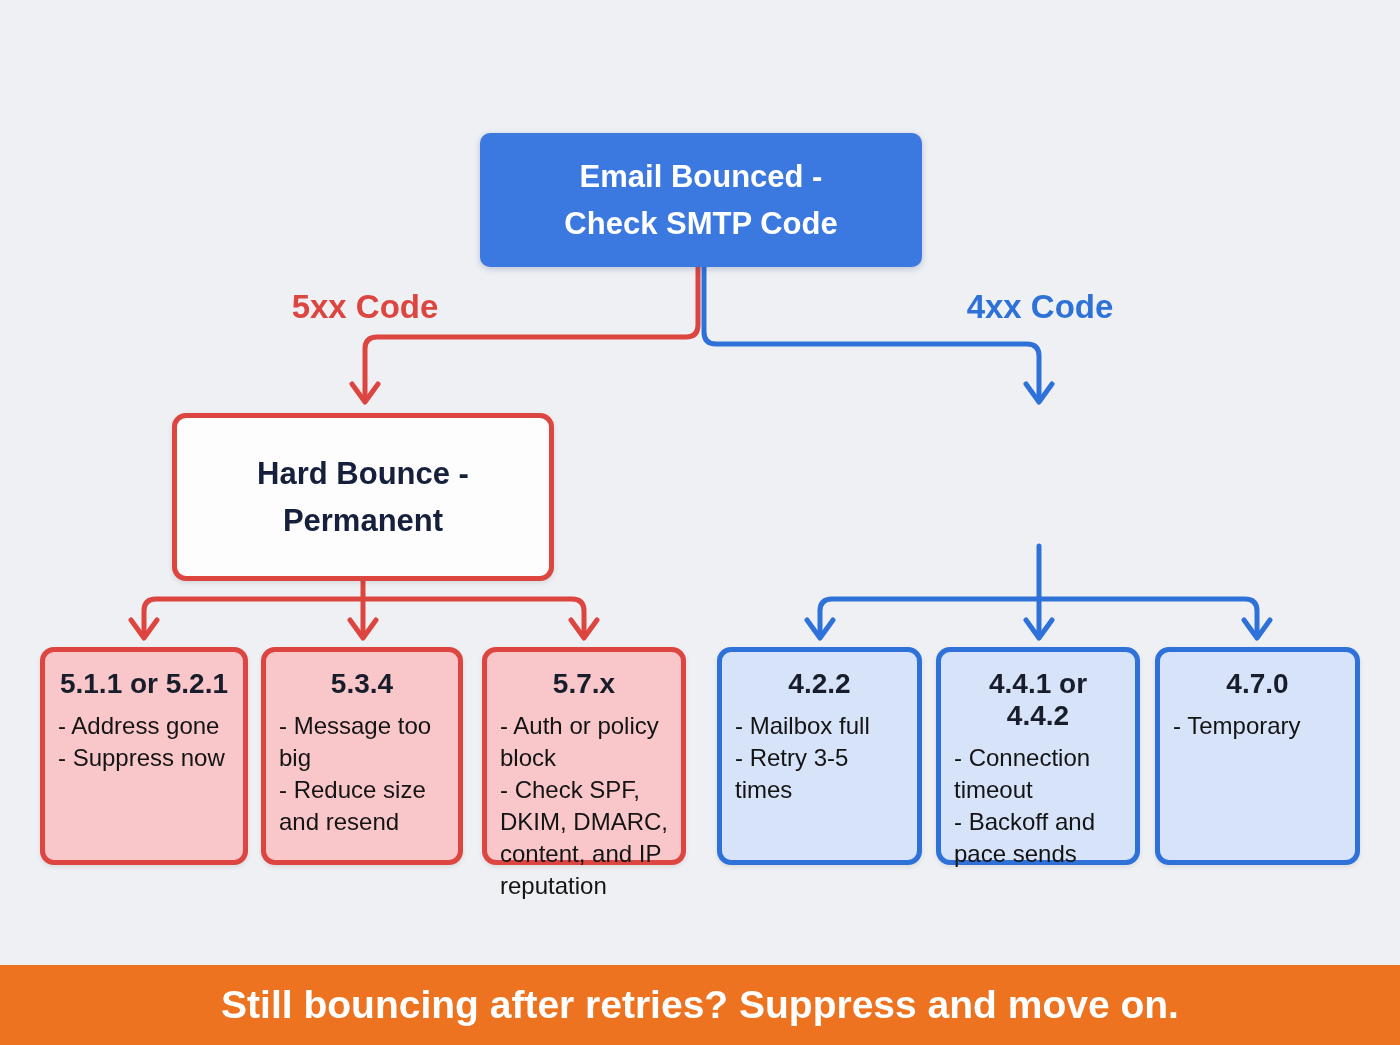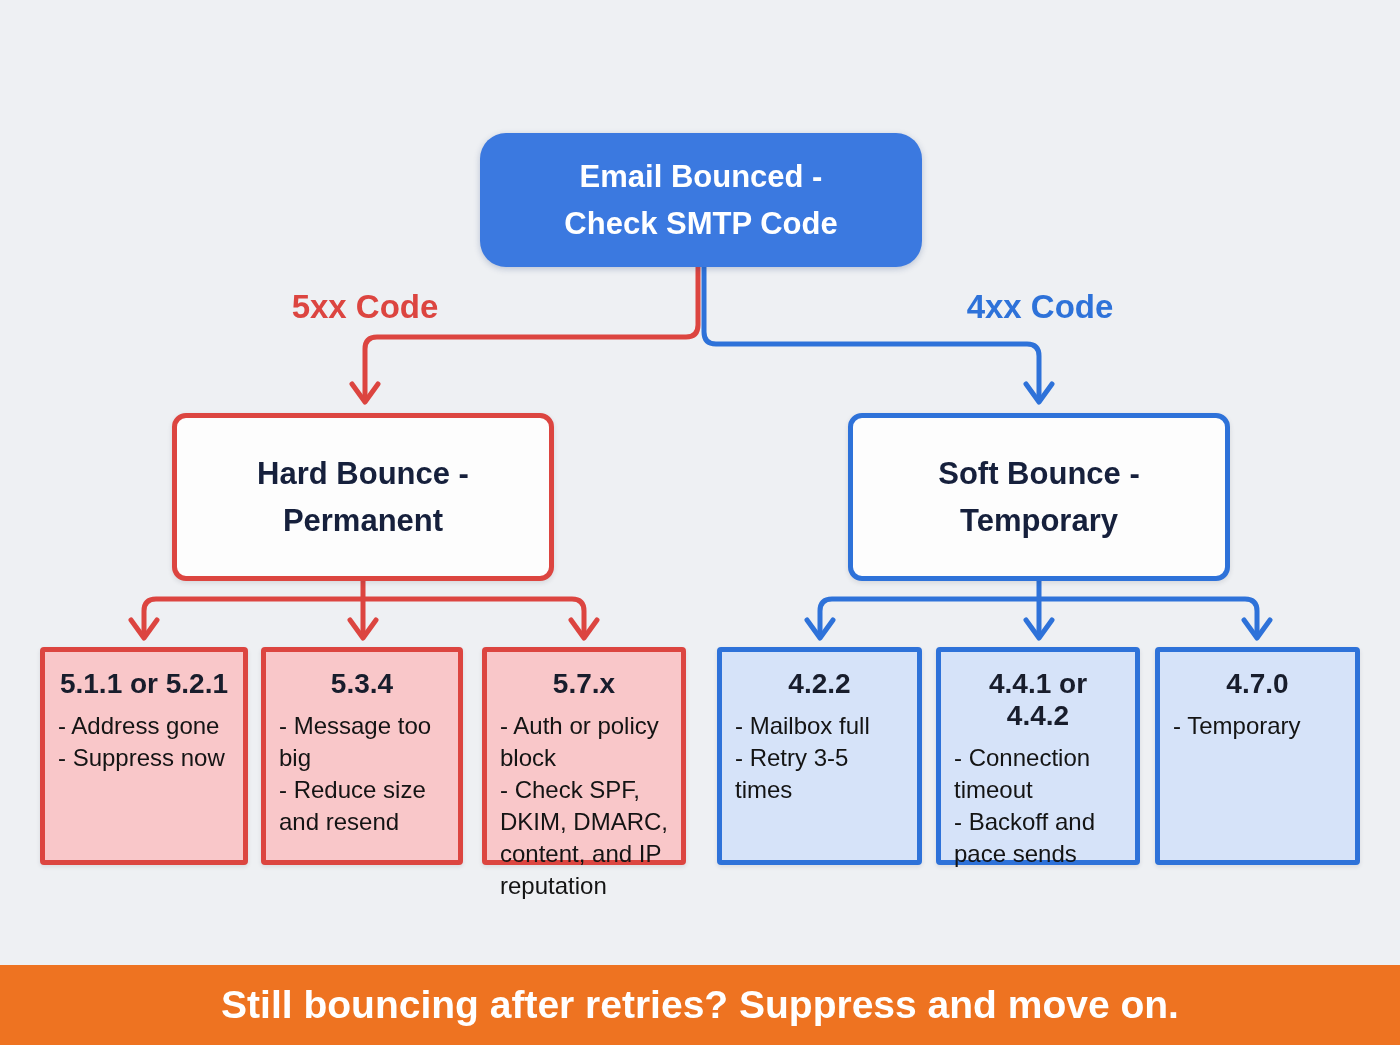--- a/index.html
+++ b/index.html
@@ -13,30 +13,30 @@
   .canvas{position:relative;width:1400px;height:1045px;background:var(--bg)}
   .title{position:absolute;top:36px;left:0;width:100%;text-align:center;
     font-size:45px;font-weight:bold;letter-spacing:-.5px;color:var(--navy)}
   .connectors{position:absolute;inset:0;width:1400px;height:1045px}
   .connectors path{fill:none;stroke-width:5;stroke-linecap:round;stroke-linejoin:round}
   .c-red{stroke:var(--red)}
   .c-blue{stroke:var(--blue)}
   .node{position:absolute;display:flex;flex-direction:column;justify-content:center;
     text-align:center;font-weight:bold;line-height:1.52}
   .root{left:480px;top:133px;width:442px;height:134px;background:var(--rootBlue);
-    border-radius:26px;color:#fff;font-size:31px;box-shadow:0 2px 6px rgba(30,60,120,.25)}
+    border-radius:10px;color:#fff;font-size:31px;box-shadow:0 2px 6px rgba(30,60,120,.25)}
   .level2{width:382px;height:168px;top:413px;background:var(--boxWhite);
     border-radius:14px;color:var(--navy);font-size:31px;box-shadow:0 2px 5px rgba(40,40,60,.12)}
   .hard{left:172px;border:5px solid var(--red)}
   .soft{left:848px;border:5px solid var(--blue)}
   .branch-label{position:absolute;top:288px;width:240px;text-align:center;
     font-size:33px;font-weight:bold}
   .label-5xx{left:245px;color:var(--red)}
   .label-4xx{left:920px;color:var(--blue)}
-  .leaf{position:absolute;top:647px;height:218px;border-radius:4px;padding:16px 13px 14px;
+  .leaf{position:absolute;top:647px;height:218px;border-radius:14px;padding:16px 13px 14px;
     box-shadow:0 2px 4px rgba(40,40,60,.10)}
   .leaf.red{background:var(--pink);border:5px solid var(--red)}
   .leaf.blue{background:var(--lightBlue);border:5px solid var(--blue)}
   .leaf-code{text-align:center;font-size:28px;font-weight:bold;color:#181d2c;margin-bottom:10px}
   .leaf-item{font-size:24px;color:var(--ink);line-height:1.33}
   .l1{left:40px;width:208px}
   .l2{left:261px;width:202px}
   .l3{left:482px;width:204px}
   .l4{left:717px;width:205px}
   .l5{left:936px;width:204px}
@@ -78,24 +78,20 @@
   </div>
 
   <div class="branch-label label-5xx">5xx Code</div>
   <div class="branch-label label-4xx">4xx Code</div>
 
   <div class="node level2 hard">
     <div>Hard Bounce -</div>
     <div>Permanent</div>
   </div>
 
-  <div class="node level2 soft">
-    <div>Soft Bounce -</div>
-    <div>Temporary</div>
-  </div>
 
   <div class="leaf red l1">
     <div class="leaf-code">5.1.1 or 5.2.1</div>
     <div class="leaf-item">- Address gone</div>
     <div class="leaf-item">- Suppress now</div>
   </div>
 
   <div class="leaf red l2">
     <div class="leaf-code">5.3.4</div>
     <div class="leaf-item">- Message too big</div>

